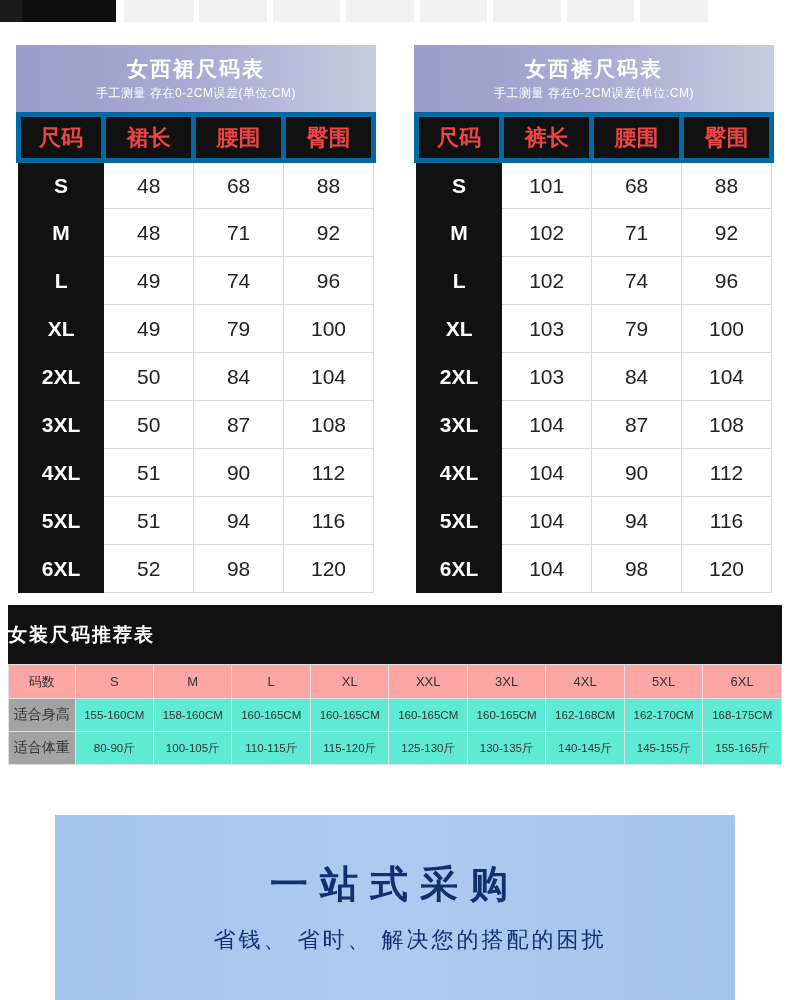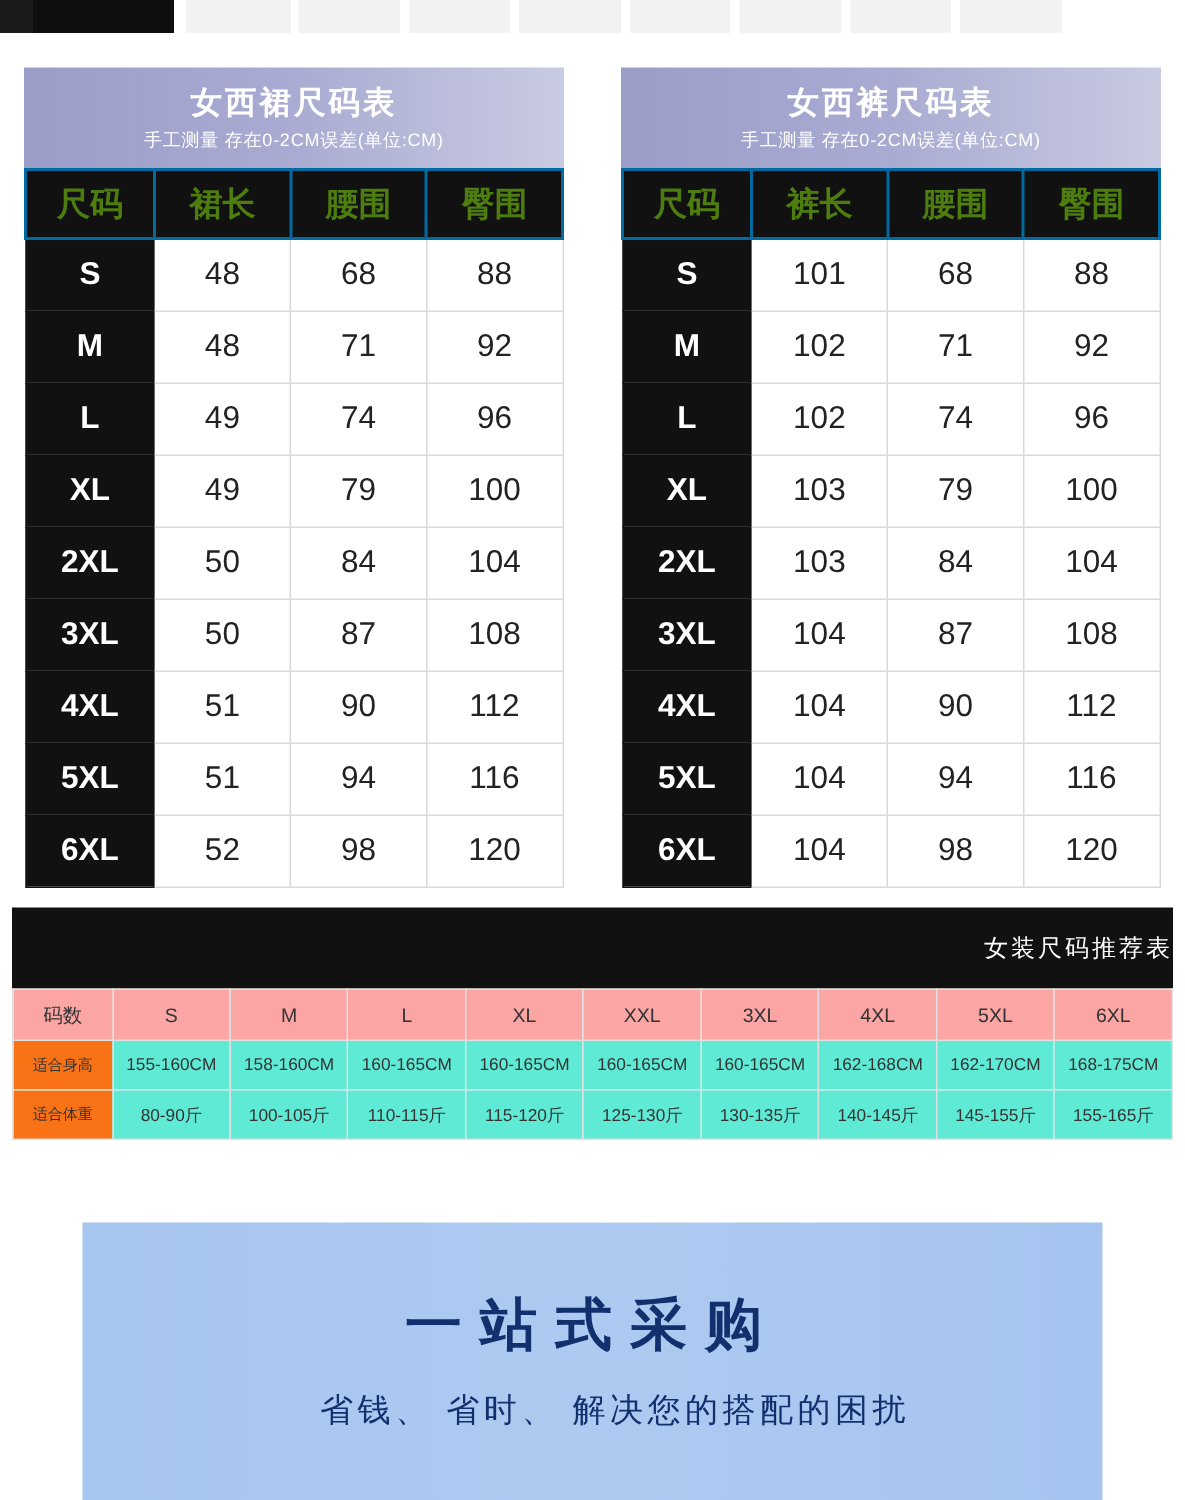--- a/index.html
+++ b/index.html
@@ -64,24 +64,24 @@
   table.grid td {
     border: 1px solid #d9d9d9;
     text-align: center;
     height: 48px;
     font-size: 21px;
     color: #222222;
     background: #ffffff;
   }
   table.grid tr.hdr td {
     background: #111111;
-    color: #4d7c0f;
+    color: #ef4444;
     font-weight: bold;
     font-size: 22px;
-    border: 2px solid #0369a1;
+    border: 5px solid #0369a1;
     height: 46px;
   }
   table.grid td.sz {
     background: #111111;
     color: #ffffff;
     font-weight: bold;
     font-size: 21px;
     border: 1px solid #111111;
   }
   table.grid col.c0 { width: 24%; }
@@ -89,43 +89,43 @@
 
   
   .rec-wrap {
     position: absolute;
     top: 605px; left: 8px;
     width: 774px;
   }
   .rec-title {
     background: #111111;
     color: #ffffff;
-    text-align: right;
-    font-size: 16px;
-    font-weight: normal;
+    text-align: left;
+    font-size: 19px;
+    font-weight: bold;
     letter-spacing: 2px;
     padding: 17px 0 16px 0;
   }
   table.rec {
     width: 100%;
     border-collapse: collapse;
     table-layout: fixed;
   }
   table.rec td {
     border: 1px solid #e0e0e0;
     height: 33px;
     text-align: center;
     font-size: 11.5px;
     color: #333333;
     background: #5eead4;
   }
   table.rec td.lbl {
-    font-size: 10px;
+    font-size: 14px;
     color: #333333;
-    background: #f97316;
+    background: #a3a3a3;
   }
   table.rec tr.rhdr td {
     font-size: 13px;
     color: #333333;
     background: #fca5a5;
     height: 34px;
   }
 
   
   .banner {

